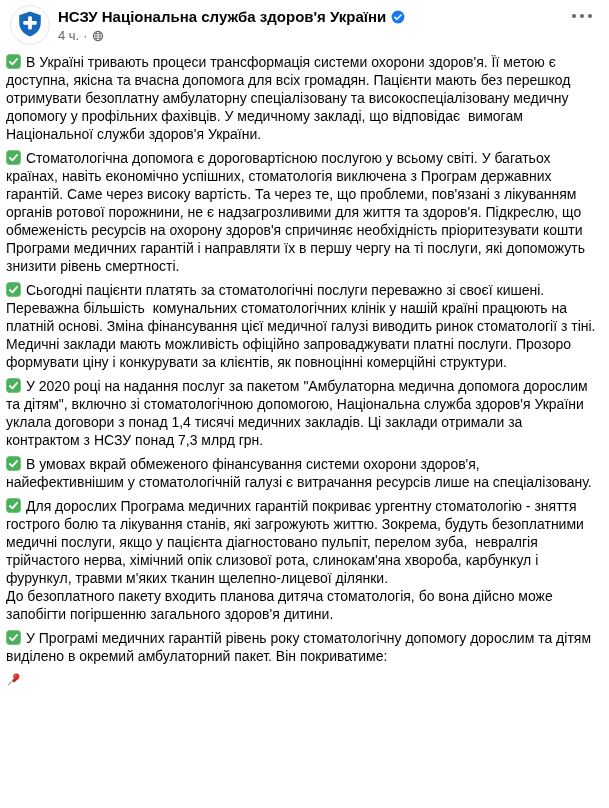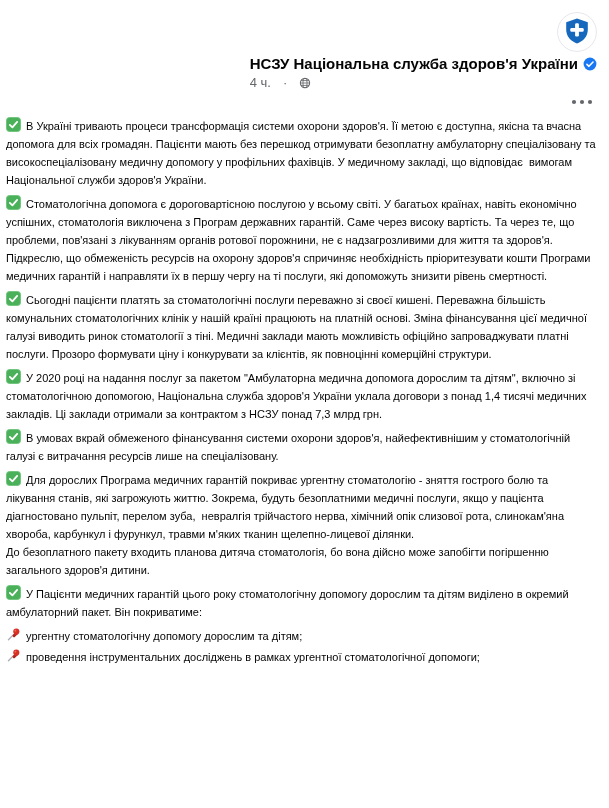--- a/index.html
+++ b/index.html
@@ -7,51 +7,50 @@
     width:609px;
     min-height:808px;
     box-sizing:border-box;
     background:#ffffff;
     font-family:"Liberation Sans","DejaVu Sans",sans-serif;
     color:#050505;
     overflow:hidden;
   }
   .post-header {
     display:flex;
-    align-items:flex-end;
-    padding:12px 12px 0 10px;
-    flex-direction:column;
+    align-items:flex-start;
+    padding:5px 12px 0 10px;
   }
   .avatar {
     width:40px; height:40px;
     flex:0 0 40px;
     border-radius:50%;
     cursor:pointer;
   }
   .avatar svg { display:block; width:40px; height:40px; }
   .header-text { margin-left:8px; flex:1; min-width:0; padding-top:2px; }
   .page-name-row { display:flex; align-items:center; }
   .page-name {
     font-size:15px; font-weight:700; line-height:19px; color:#050505;
     cursor:pointer; white-space:nowrap;
   }
   .verified { margin-left:5px; display:inline-flex; }
   .verified svg { width:14px; height:14px; display:block; }
   .meta-row {
-    display:flex; align-items:center; gap:12px;
+    display:flex; align-items:center; gap:4px;
     font-size:13px; color:#65676b; line-height:16px; margin-top:2px;
   }
   .globe svg { width:12px; height:12px; display:block; }
   .more-btn {
     margin-left:auto; padding:8px 4px 4px 4px; cursor:pointer;
   }
   .more-btn svg { display:block; }
   .post-body {
     padding:8px 13px 0 6px;
-    font-size:11px;
+    font-size:14px;
     line-height:18px;
   }
   .block { margin:0 0 6px 0; white-space:pre-wrap; }
   .block.tight { margin-bottom:3px; }
   .block:last-child { margin-bottom:0; }
   .lead {
     display:inline-block; width:15px; height:15px;
     vertical-align:-2px; margin-right:5px;
   }
   .lead svg { display:block; width:15px; height:15px; }
@@ -131,28 +130,22 @@
             <path d="M4.1 8.4 L6.8 11.1 L11.9 5.2" fill="none" stroke="#ffffff" stroke-width="1.9" stroke-linecap="round" stroke-linejoin="round"></path>
           </svg></span><span>В умовах вкрай обмеженого фінансування системи охорони здоров'я, найефективнішим у стоматологічній галузі є витрачання ресурсів лише на спеціалізовану.</span></p>
       <p class="block"><span class="lead"><svg viewBox="0 0 16 16" xmlns="http://www.w3.org/2000/svg">
             <rect x="0.5" y="0.5" width="15" height="15" rx="3.4" fill="#4ab05a" stroke="#6cc47a" stroke-width="1"></rect>
             <path d="M4.1 8.4 L6.8 11.1 L11.9 5.2" fill="none" stroke="#ffffff" stroke-width="1.9" stroke-linecap="round" stroke-linejoin="round"></path>
           </svg></span><span>Для дорослих Програма медичних гарантій покриває ургентну стоматологію - зняття гострого болю та лікування станів, які загрожують життю. Зокрема, будуть безоплатними медичні послуги, якщо у пацієнта діагностовано пульпіт, перелом зуба,  невралгія трійчастого нерва, хімічний опік слизової рота, слинокам'яна хвороба, карбункул і фурункул, травми м'яких тканин щелепно-лицевої ділянки.
 До безоплатного пакету входить планова дитяча стоматологія, бо вона дійсно може запобігти погіршенню загального здоров'я дитини.</span></p>
       <p class="block"><span class="lead"><svg viewBox="0 0 16 16" xmlns="http://www.w3.org/2000/svg">
             <rect x="0.5" y="0.5" width="15" height="15" rx="3.4" fill="#4ab05a" stroke="#6cc47a" stroke-width="1"></rect>
             <path d="M4.1 8.4 L6.8 11.1 L11.9 5.2" fill="none" stroke="#ffffff" stroke-width="1.9" stroke-linecap="round" stroke-linejoin="round"></path>
-          </svg></span><span>У Пацієнти медичних гарантій цього року стоматологічну допомогу дорослим та дітям виділено в окремий амбулаторний пакет. Він покриватиме:</span></p>
+          </svg></span><span>У Програмі медичних гарантій рівень року стоматологічну допомогу дорослим та дітям виділено в окремий амбулаторний пакет. Він покриватиме:</span></p>
       <p class="block tight"><span class="lead"><svg viewBox="0 0 16 16" xmlns="http://www.w3.org/2000/svg">
             <line x1="2.6" y1="13.6" x2="8.3" y2="7.9" stroke="#a9adb3" stroke-width="1.4" stroke-linecap="round"></line>
             <rect x="6.4" y="6.3" width="7.4" height="3.1" rx="1.55" fill="#b3271e" transform="rotate(-45 10.1 7.85)"></rect>
             <circle cx="11" cy="4.9" r="3.3" fill="#d93025"></circle>
             <circle cx="10" cy="3.9" r="1" fill="#ef6b60"></circle>
-          </svg></span><span>ургентну стоматологічну допомогу дорослим та дітям;</span></p>
-      <p class="block tight"><span class="lead"><svg viewBox="0 0 16 16" xmlns="http://www.w3.org/2000/svg">
-            <line x1="2.6" y1="13.6" x2="8.3" y2="7.9" stroke="#a9adb3" stroke-width="1.4" stroke-linecap="round"></line>
-            <rect x="6.4" y="6.3" width="7.4" height="3.1" rx="1.55" fill="#b3271e" transform="rotate(-45 10.1 7.85)"></rect>
-            <circle cx="11" cy="4.9" r="3.3" fill="#d93025"></circle>
-            <circle cx="10" cy="3.9" r="1" fill="#ef6b60"></circle>
-          </svg></span><span>проведення інструментальних досліджень в рамках ургентної стоматологічної допомоги;</span></p>
+          </svg></span></p>
     </div>
 
 </div>
 
 </body></html>

